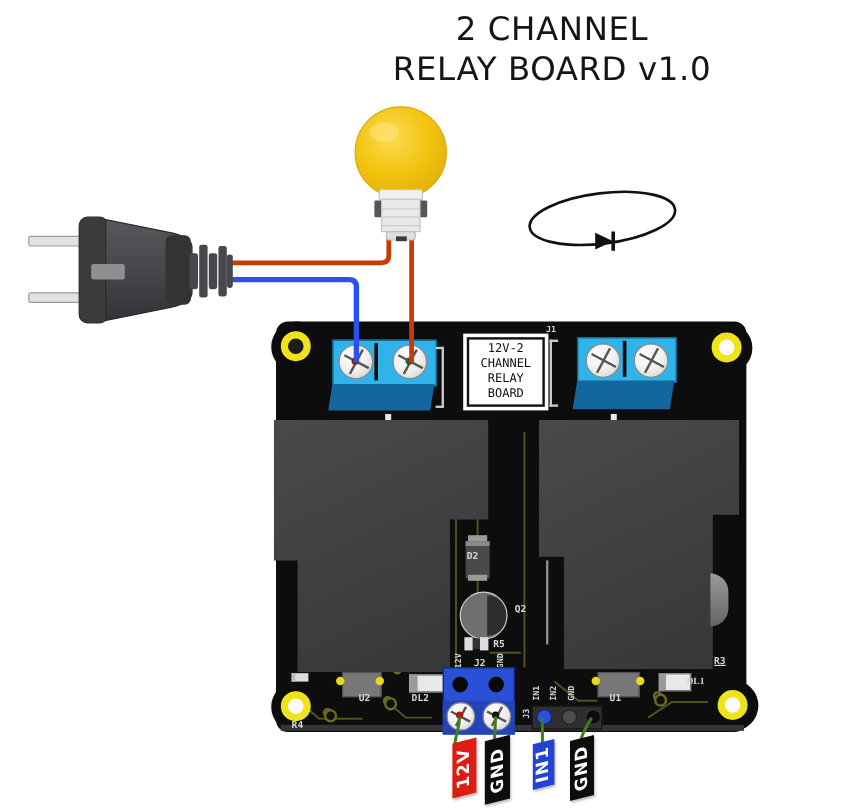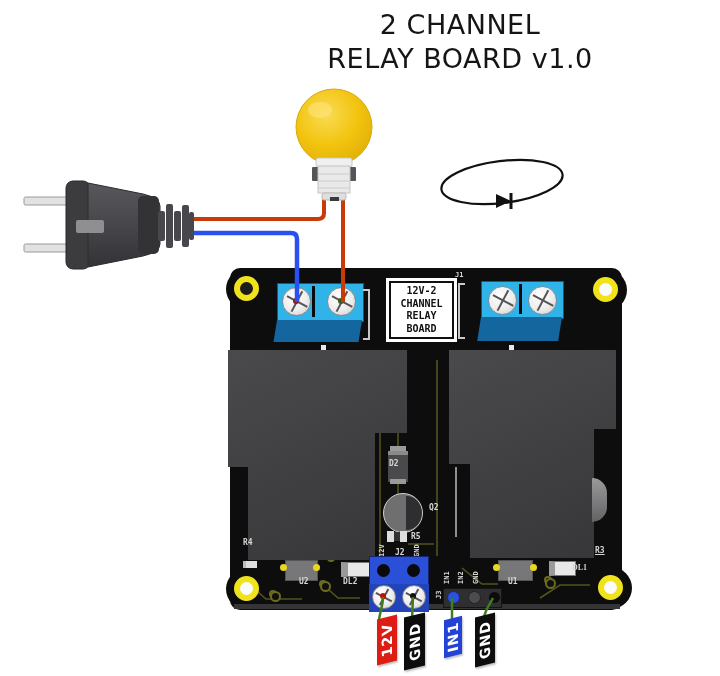--- a/index.html
+++ b/index.html
@@ -28,21 +28,21 @@
   .screw::before,.screw::after{content:"";position:absolute;left:50%;top:8%;width:2px;height:84%;
          background:#555;transform-origin:center;}
   .screw::before{transform:translateX(-50%) rotate(28deg);}
   .screw::after{transform:translateX(-50%) rotate(-62deg);}
   .dot{width:6px;height:6px;border-radius:50%;z-index:4;}
   .bracket-r{border-top:2px solid #c9c9c9;border-bottom:2px solid #c9c9c9;border-right:2px solid #c9c9c9;z-index:3;}
   .bracket-l{border-top:2px solid #c9c9c9;border-bottom:2px solid #c9c9c9;border-left:2px solid #c9c9c9;z-index:3;}
   
   .info-box{left:386px;top:278px;width:71px;height:64px;background:#ffffff;z-index:2;}
   .info-inner{position:absolute;left:3px;top:3px;right:3px;bottom:3px;border:2px solid #101010;
-         text-align:center;font-family:"DejaVu Sans Mono",monospace;font-weight:bold;font-size:10px;
+         text-align:center;font-family:"DejaVu Sans Mono",monospace;font-weight:normal;font-size:10px;
          line-height:12.5px;color:#101010;padding-top:2px;box-sizing:border-box;}
   
   .flag{display:flex;align-items:center;justify-content:center;transform:skewY(-14deg);z-index:6;
         box-shadow:1px 2px 2px rgba(0,0,0,0.25);}
   .flag span{transform:rotate(-90deg);color:#ffffff;font-weight:bold;font-size:14px;letter-spacing:1px;
         font-family:"DejaVu Sans",sans-serif;}
   .pad{background:#e8e8e8;z-index:2;}
   .via{width:7px;height:7px;border-radius:50%;border:2px solid #6b6b22;background:#101010;z-index:2;}
   svg{display:block;}
 </style>
@@ -141,21 +141,21 @@
   <div class="abs" style="left:387px;top:531px;width:7px;height:11px;background:#dddddd;z-index:2;"></div>
   <div class="abs" style="left:394px;top:532px;width:6px;height:9px;background:#333333;z-index:2;"></div>
   <div class="abs" style="left:400px;top:531px;width:7px;height:11px;background:#dddddd;z-index:2;"></div>
   <div class="abs silk" style="left:411px;top:532px;">R5</div>
 
   <div class="abs silk vtext" style="left:378px;top:536px;height:21px;font-size:7px;">12V</div>
   <div class="abs silk" style="left:395px;top:548px;">J2</div>
   <div class="abs silk vtext" style="left:413px;top:536px;height:21px;font-size:7px;">GND</div>
 
   <div class="abs" style="left:243px;top:561px;width:11px;height:7px;background:#dddddd;border-left:3px solid #bbbbbb;z-index:2;"></div>
-  <div class="abs silk" style="left:243px;top:538px;">R4</div>
+  <div class="abs silk" style="left:243px;top:600px;">R4</div>
 
   <div class="abs" style="left:285px;top:560px;width:31px;height:19px;background:#77777a;border:1px solid #555555;z-index:2;"></div>
   <div class="abs" style="left:280px;top:564px;width:7px;height:7px;border-radius:50%;background:#e8d820;z-index:2;"></div>
   <div class="abs" style="left:313px;top:564px;width:7px;height:7px;border-radius:50%;background:#e8d820;z-index:2;"></div>
   <div class="abs silk" style="left:299px;top:577px;">U2</div>
 
   <div class="abs" style="left:341px;top:562px;width:21px;height:13px;background:#e8e8e8;border:1px solid #777777;border-left:7px solid #9a9a9a;z-index:2;"></div>
   <div class="abs silk" style="left:343px;top:577px;">DL2</div>
 
   <div class="abs" style="left:498px;top:560px;width:33px;height:19px;background:#77777a;border:1px solid #555555;z-index:2;"></div>

